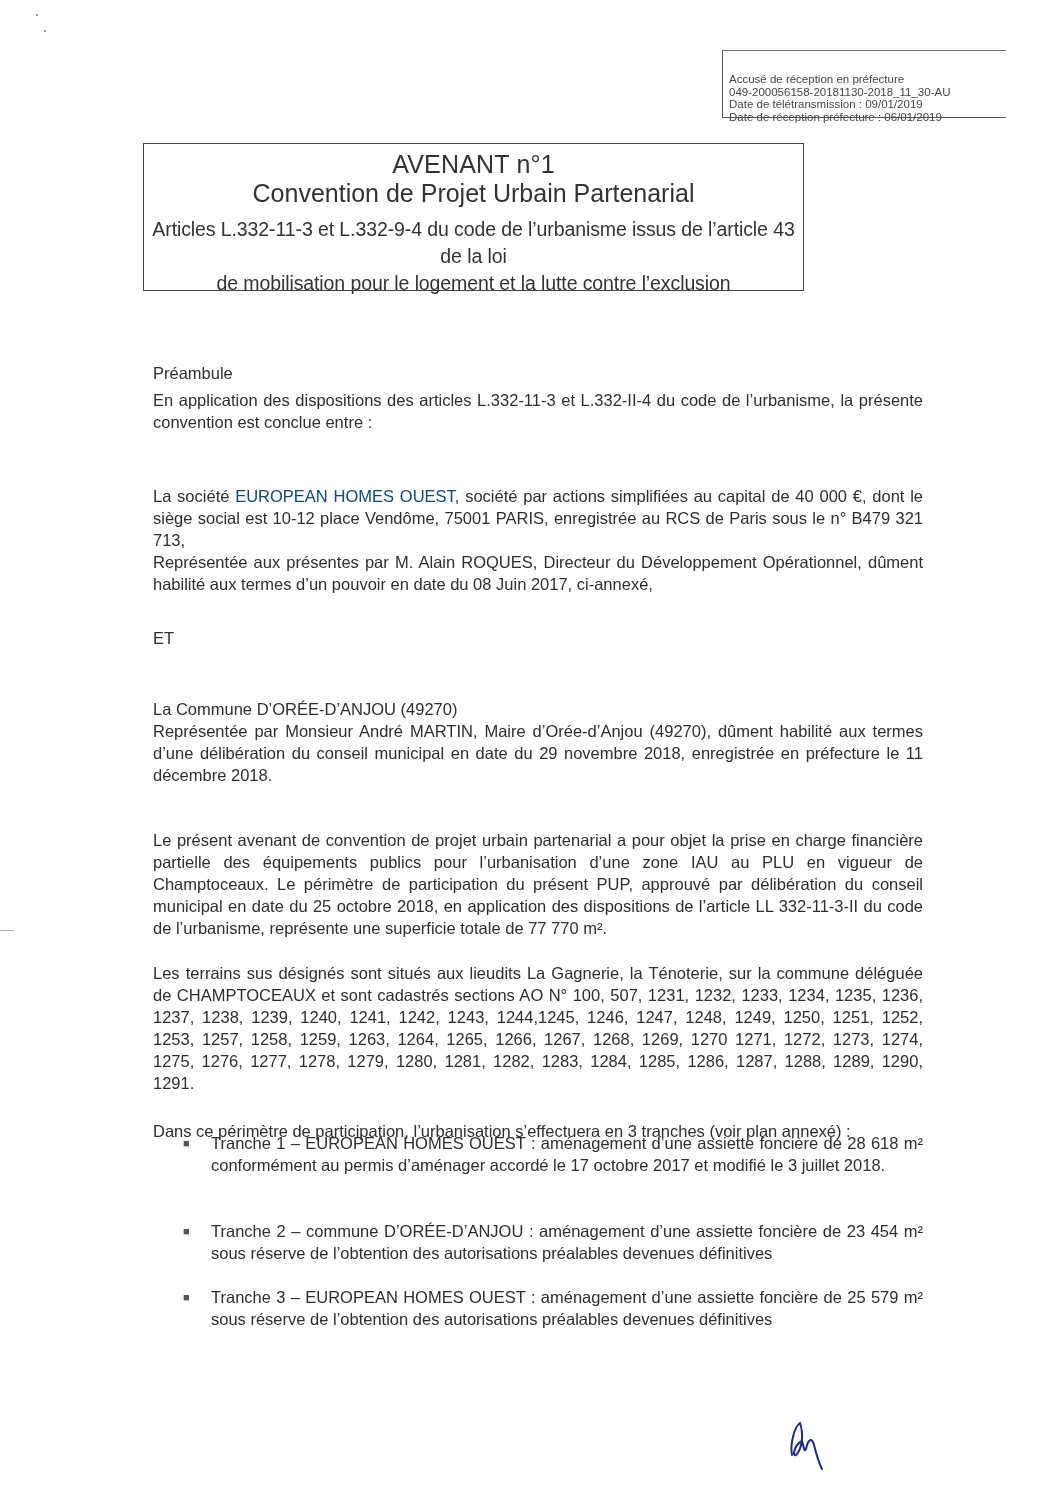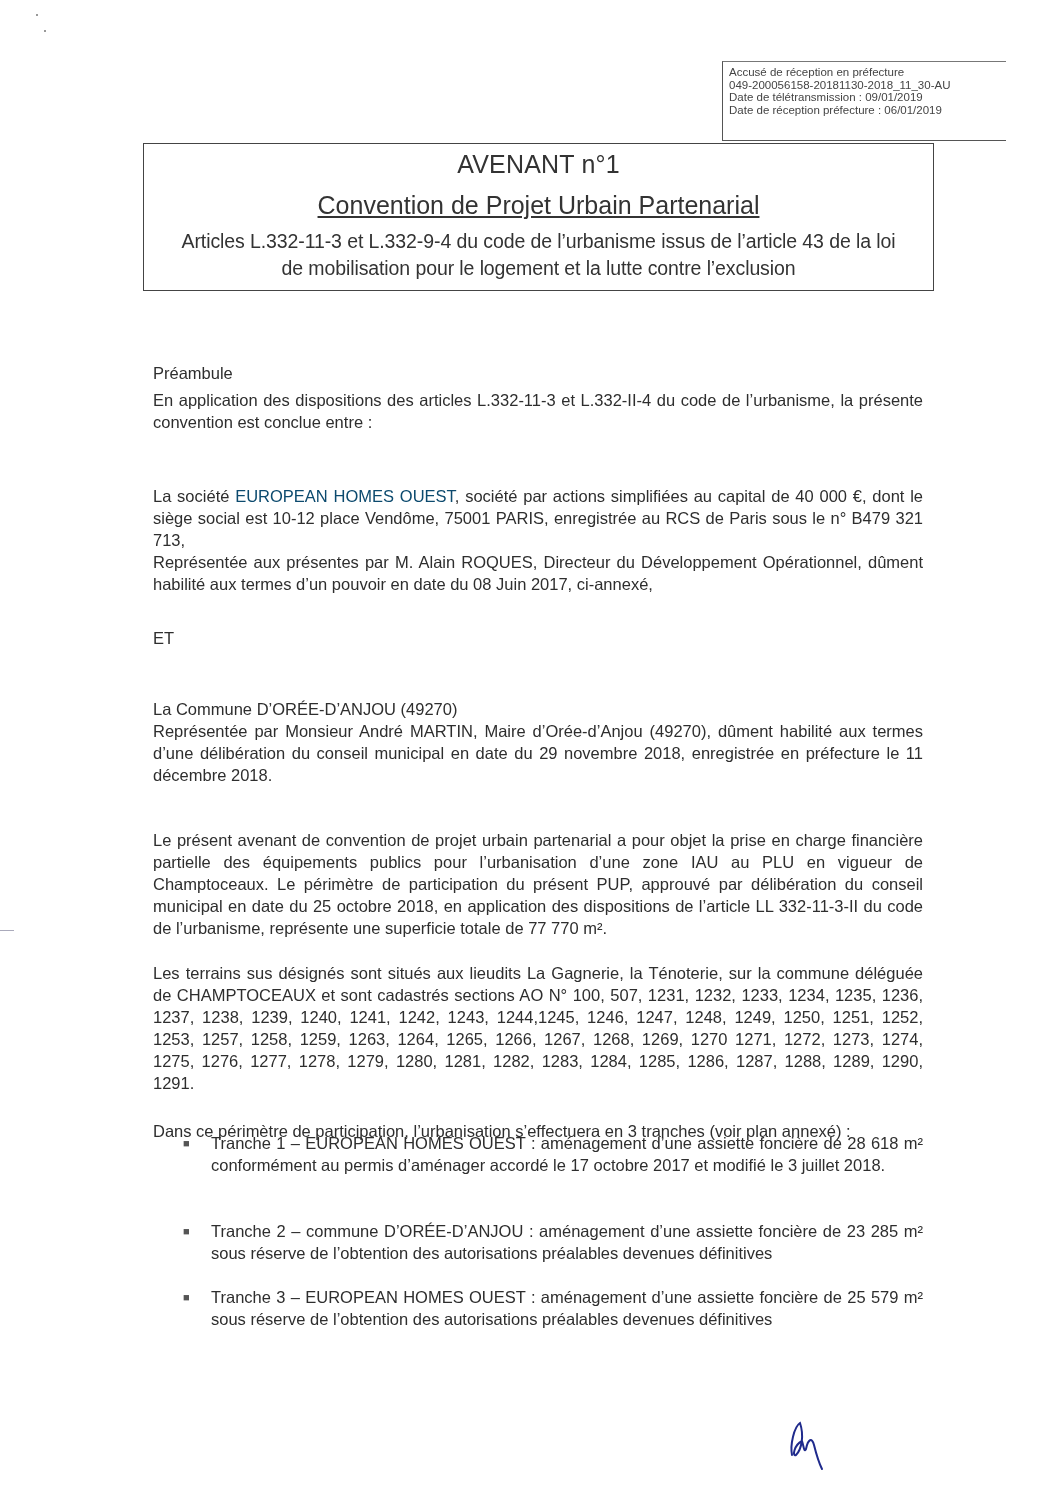--- a/index.html
+++ b/index.html
@@ -1,26 +1,26 @@
 <!DOCTYPE html>
 <html><head>
 <meta charset="utf-8">
 <style>
   html, body { margin: 0; padding: 0; background: #ffffff; }
   body { width: 1058px; height: 1497px; position: relative; overflow: hidden;
          font-family: "Liberation Sans Narrow", "Liberation Sans", sans-serif; color: #2a2a2a; }
-  .stamp { position: absolute; left: 722px; top: 50px; width: 284px; height: 80px;
+  .stamp { position: absolute; left: 722px; top: 50px; width: 284px; height: 68px;
            border: 1px solid #555; border-right: none; border-top: 1px solid #777;
            font-family: "Liberation Sans", sans-serif; font-size: 11.5px; line-height: 12.5px;
-           color: #444; padding: 4px 0 0 6px; box-sizing: border-box; margin-top: 11px; }
+           color: #444; padding: 22px 0 0 6px; box-sizing: border-box; }
   .stamp div { white-space: nowrap; }
-  .title-box { position: absolute; left: 143px; top: 143px; width: 791px; height: 148px;
+  .title-box { position: absolute; left: 143px; top: 143px; width: 661px; height: 148px;
                border: 1px solid #444; box-sizing: border-box; text-align: center; }
   .title-box .t1 { font-size: 25px; margin-top: 6px; letter-spacing: 0.2px; color: #333; }
-  .title-box .t2 { font-size: 25px; margin-top: 12px; color: #333; text-decoration: underline; }
+  .title-box .t2 { font-size: 25px; margin-top: 0; color: #333; }
   .title-box .t3 { font-size: 19.5px; margin-top: 8px; line-height: 27px; color: #333; letter-spacing: -0.1px; }
   .p { position: absolute; left: 153px; width: 770px; font-size: 16.5px; line-height: 22px;
        color: #2e2e2e; text-align: justify; }
   .strong { font-weight: normal; color: #0c4a6e; }
   .bullet { position: absolute; left: 183px; width: 740px; font-size: 16.5px; line-height: 22px;
             color: #2e2e2e; text-align: justify; }
   .bullet .mark { position: absolute; left: 0; top: 0; font-size: 11px; color: #555; }
   .bullet .txt { margin-left: 28px; display: block; }
   .speck { position: absolute; background: #999; width: 2px; height: 2px; }
   .margin-mark { position: absolute; left: 0; top: 930px; width: 14px; height: 1px; background: #aab; }
@@ -67,21 +67,21 @@
 <div class="p" style="top:829px;">Le présent avenant de convention de projet urbain partenarial a pour objet la prise en charge financière partielle des équipements publics pour l’urbanisation d’une zone IAU au PLU en vigueur de Champtoceaux. Le périmètre de participation du présent PUP, approuvé par délibération du conseil municipal en date du 25 octobre 2018, en application des dispositions de l’article LL 332-11-3-II du code de l’urbanisme, représente une superficie totale de 77 770 m².</div>
 <div class="p" style="top:962px;">Les terrains sus désignés sont situés aux lieudits La Gagnerie, la Ténoterie, sur la commune déléguée de CHAMPTOCEAUX et sont cadastrés sections AO N° 100, 507, 1231, 1232, 1233, 1234, 1235, 1236, 1237, 1238, 1239, 1240, 1241, 1242, 1243, 1244,1245, 1246, 1247, 1248, 1249, 1250, 1251, 1252, 1253, 1257, 1258, 1259, 1263, 1264, 1265, 1266, 1267, 1268, 1269, 1270 1271, 1272, 1273, 1274, 1275, 1276, 1277, 1278, 1279, 1280, 1281, 1282, 1283, 1284, 1285, 1286, 1287, 1288, 1289, 1290, 1291.</div>
 <div class="p" style="top:1120px;">Dans ce périmètre de participation, l’urbanisation s’effectuera en 3 tranches (voir plan annexé) :</div>
 
 <div class="bullet" style="top:1132px;">
   <span class="mark">■</span>
   <span class="txt">Tranche 1 – EUROPEAN HOMES OUEST : aménagement d’une assiette foncière de 28 618 m² conformément au permis d’aménager accordé le 17 octobre 2017 et modifié le 3 juillet 2018.</span>
 </div>
 <div class="bullet" style="top:1220px;">
   <span class="mark">■</span>
-  <span class="txt">Tranche 2 – commune D’ORÉE-D’ANJOU : aménagement d’une assiette foncière de 23 285 m² sous réserve de l’obtention des autorisations préalables devenues définitives</span>
+  <span class="txt">Tranche 2 – commune D’ORÉE-D’ANJOU : aménagement d’une assiette foncière de 23 454 m² sous réserve de l’obtention des autorisations préalables devenues définitives</span>
 </div>
 <div class="bullet" style="top:1286px;">
   <span class="mark">■</span>
   <span class="txt">Tranche 3 – EUROPEAN HOMES OUEST : aménagement d’une assiette foncière de 25 579 m² sous réserve de l’obtention des autorisations préalables devenues définitives</span>
 </div>
 
 <div class="sig">
   <svg width="70" height="70" viewBox="0 0 70 70">
     <path d="M12 50 C 10 40, 14 22, 20 18 C 24 30, 22 44, 16 50 C 12 52, 14 40, 22 36 C 24 42, 24 48, 26 44 C 28 34, 32 32, 34 40 C 37 52, 40 60, 42 64" fill="none" stroke="#1f2a8c" stroke-width="2" stroke-linecap="round"></path>
   </svg>

